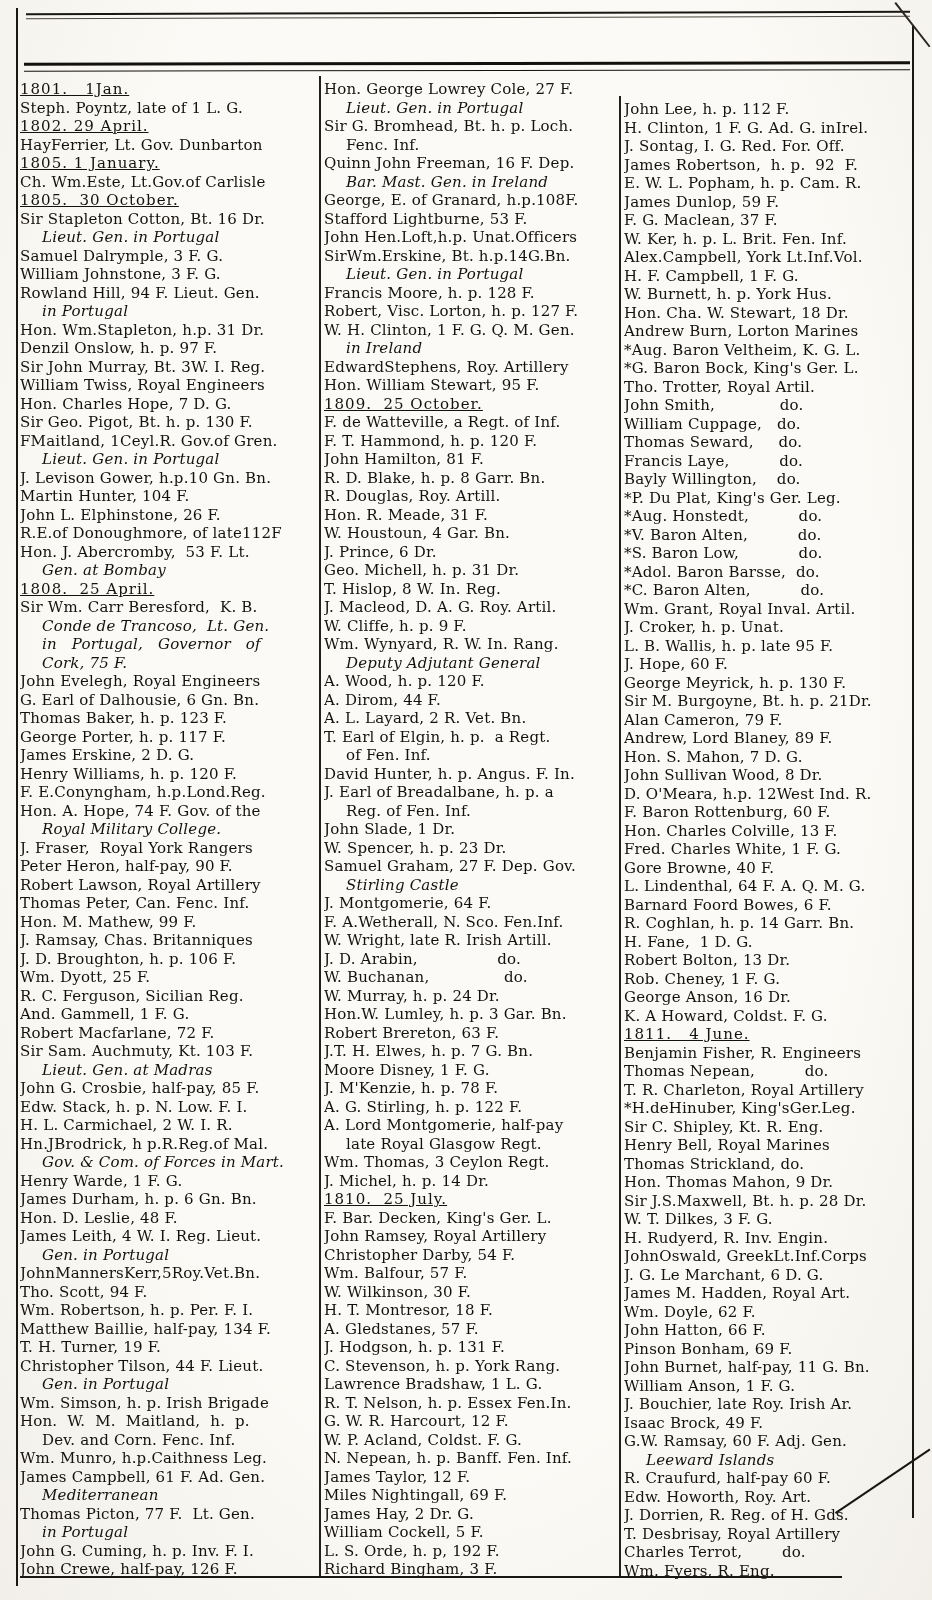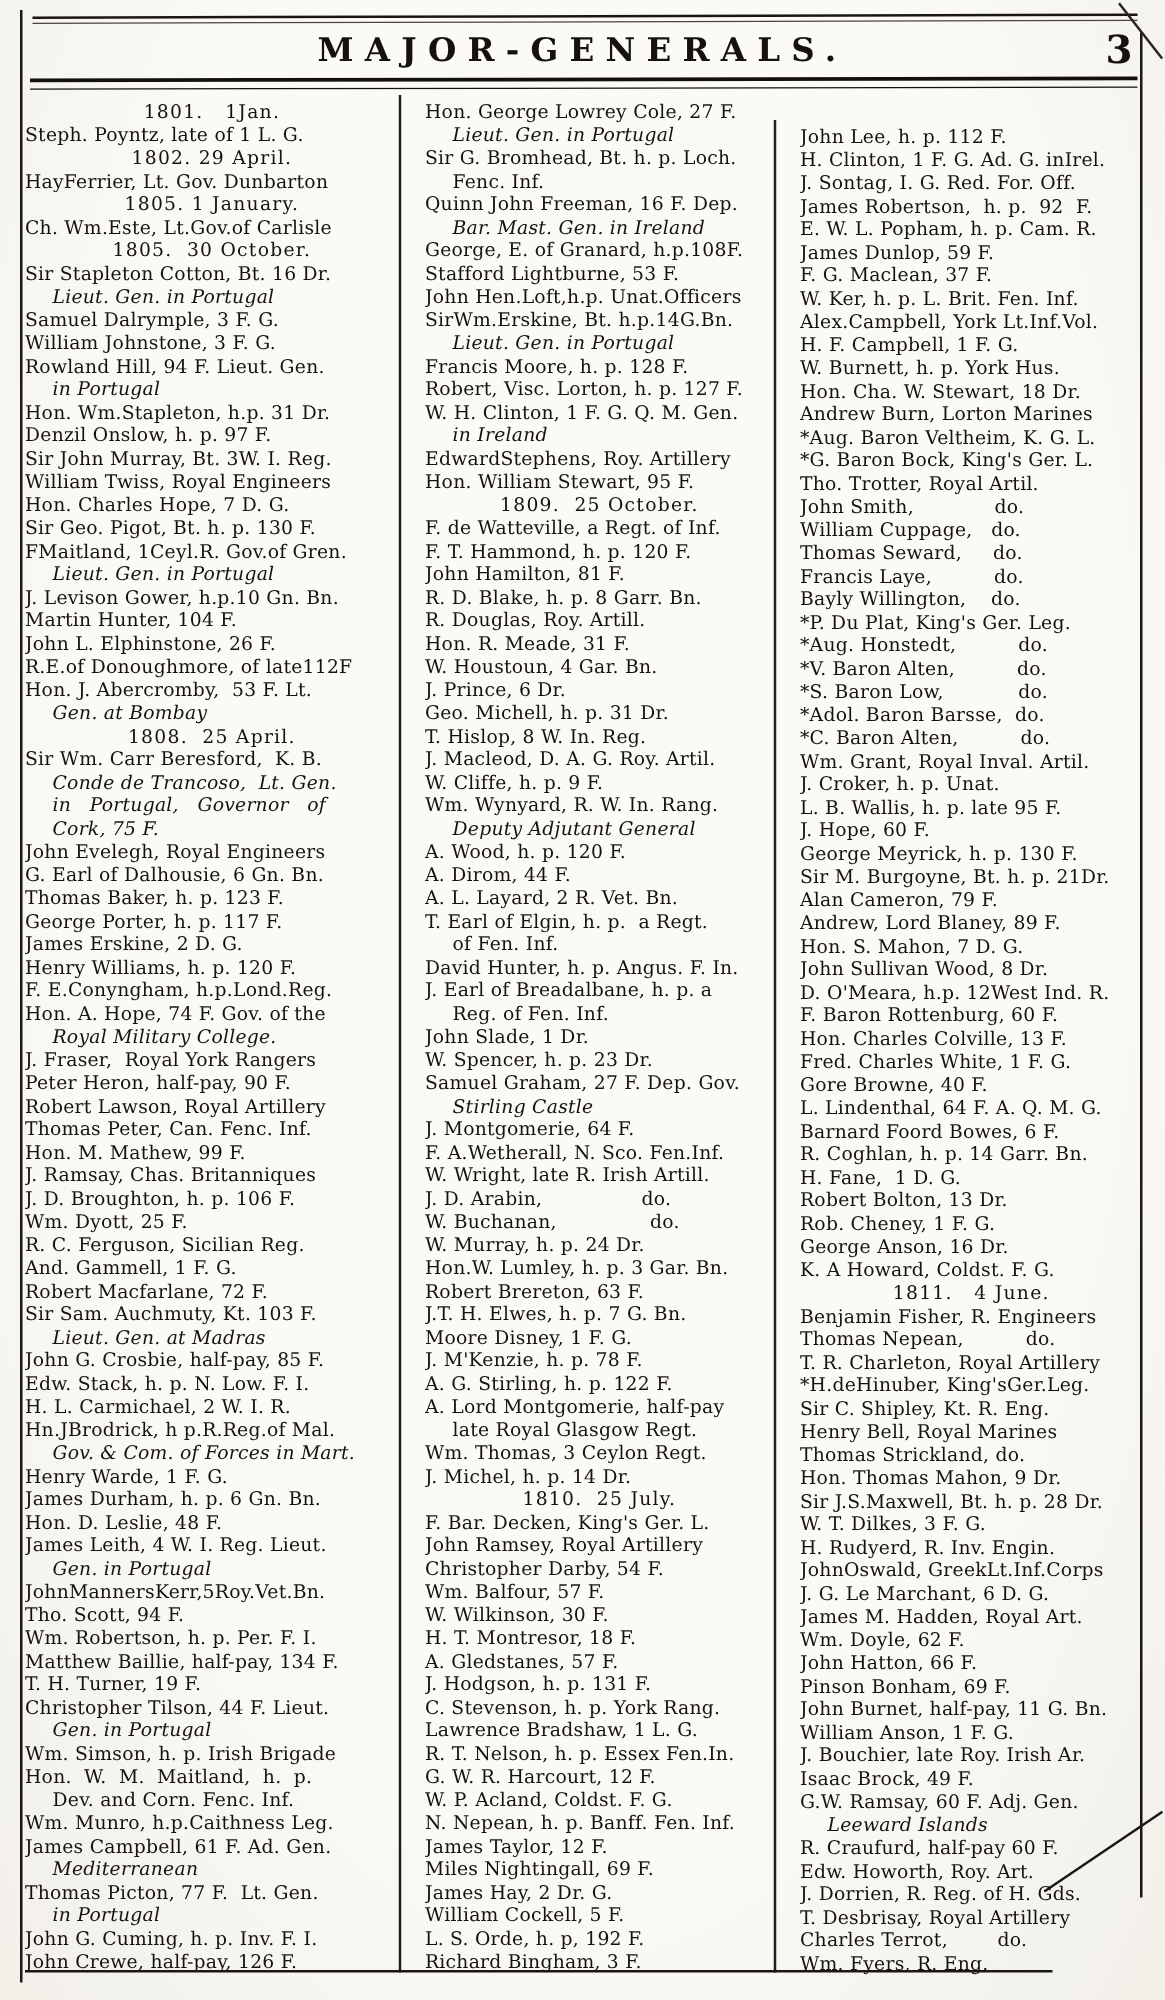--- a/index.html
+++ b/index.html
@@ -41,50 +41,46 @@
     position:absolute; right:26px; top:0;
     font-size:31px; font-weight:bold;
   }
 
   .columns {
     position:absolute; left:20px; top:76px;
     width:894px; height:1502px;
     display:flex;
   }
   .col { width:298px; padding-top:4px; box-sizing:border-box; }
-  .col + .col { border-left:2px solid #23201a; padding-left:19px; }
+  .col + .col { border-left:2px solid #23201a; padding-left:3px; }
   .col-1 { width:299px; }
   .col-2 { width:300px; }
   .col-3 { width:295px;margin-top:20px; }
 
   .line {
     white-space: pre;
     font-size: 15px;
     line-height: 18.5px;
     letter-spacing: 0.2px;
     overflow: hidden;
   }
   .line.cont { padding-left: 22px; }
-  .line.date { text-align: center; padding-left: 0; letter-spacing: 1px; }
+  .line.date { text-align: left; padding-left: 0; letter-spacing: 1px; text-decoration: underline; }
   .line.italic { font-style: italic; }
 </style>
 </head>
 <body>
 
 <div class="page">
 
   <div class="rule-top"></div>
   <div class="border-left"></div>
   <div class="border-right"></div>
   <div class="corner-cut-tr"></div>
 
-  <div class="header">
-    <div class="page-title">MAJOR-GENERALS.</div>
-    <div class="page-number">3</div>
-  </div>
 
   <div class="rule-header"></div>
 
   <div class="columns">
     <div class="col col-1">
       <div>
           <div class="line date">1801.   1Jan.</div>
           <div class="line">Steph. Poyntz, late of 1 L. G.</div>
           <div class="line date">1802. 29 April.</div>
           <div class="line">HayFerrier, Lt. Gov. Dunbarton</div>

